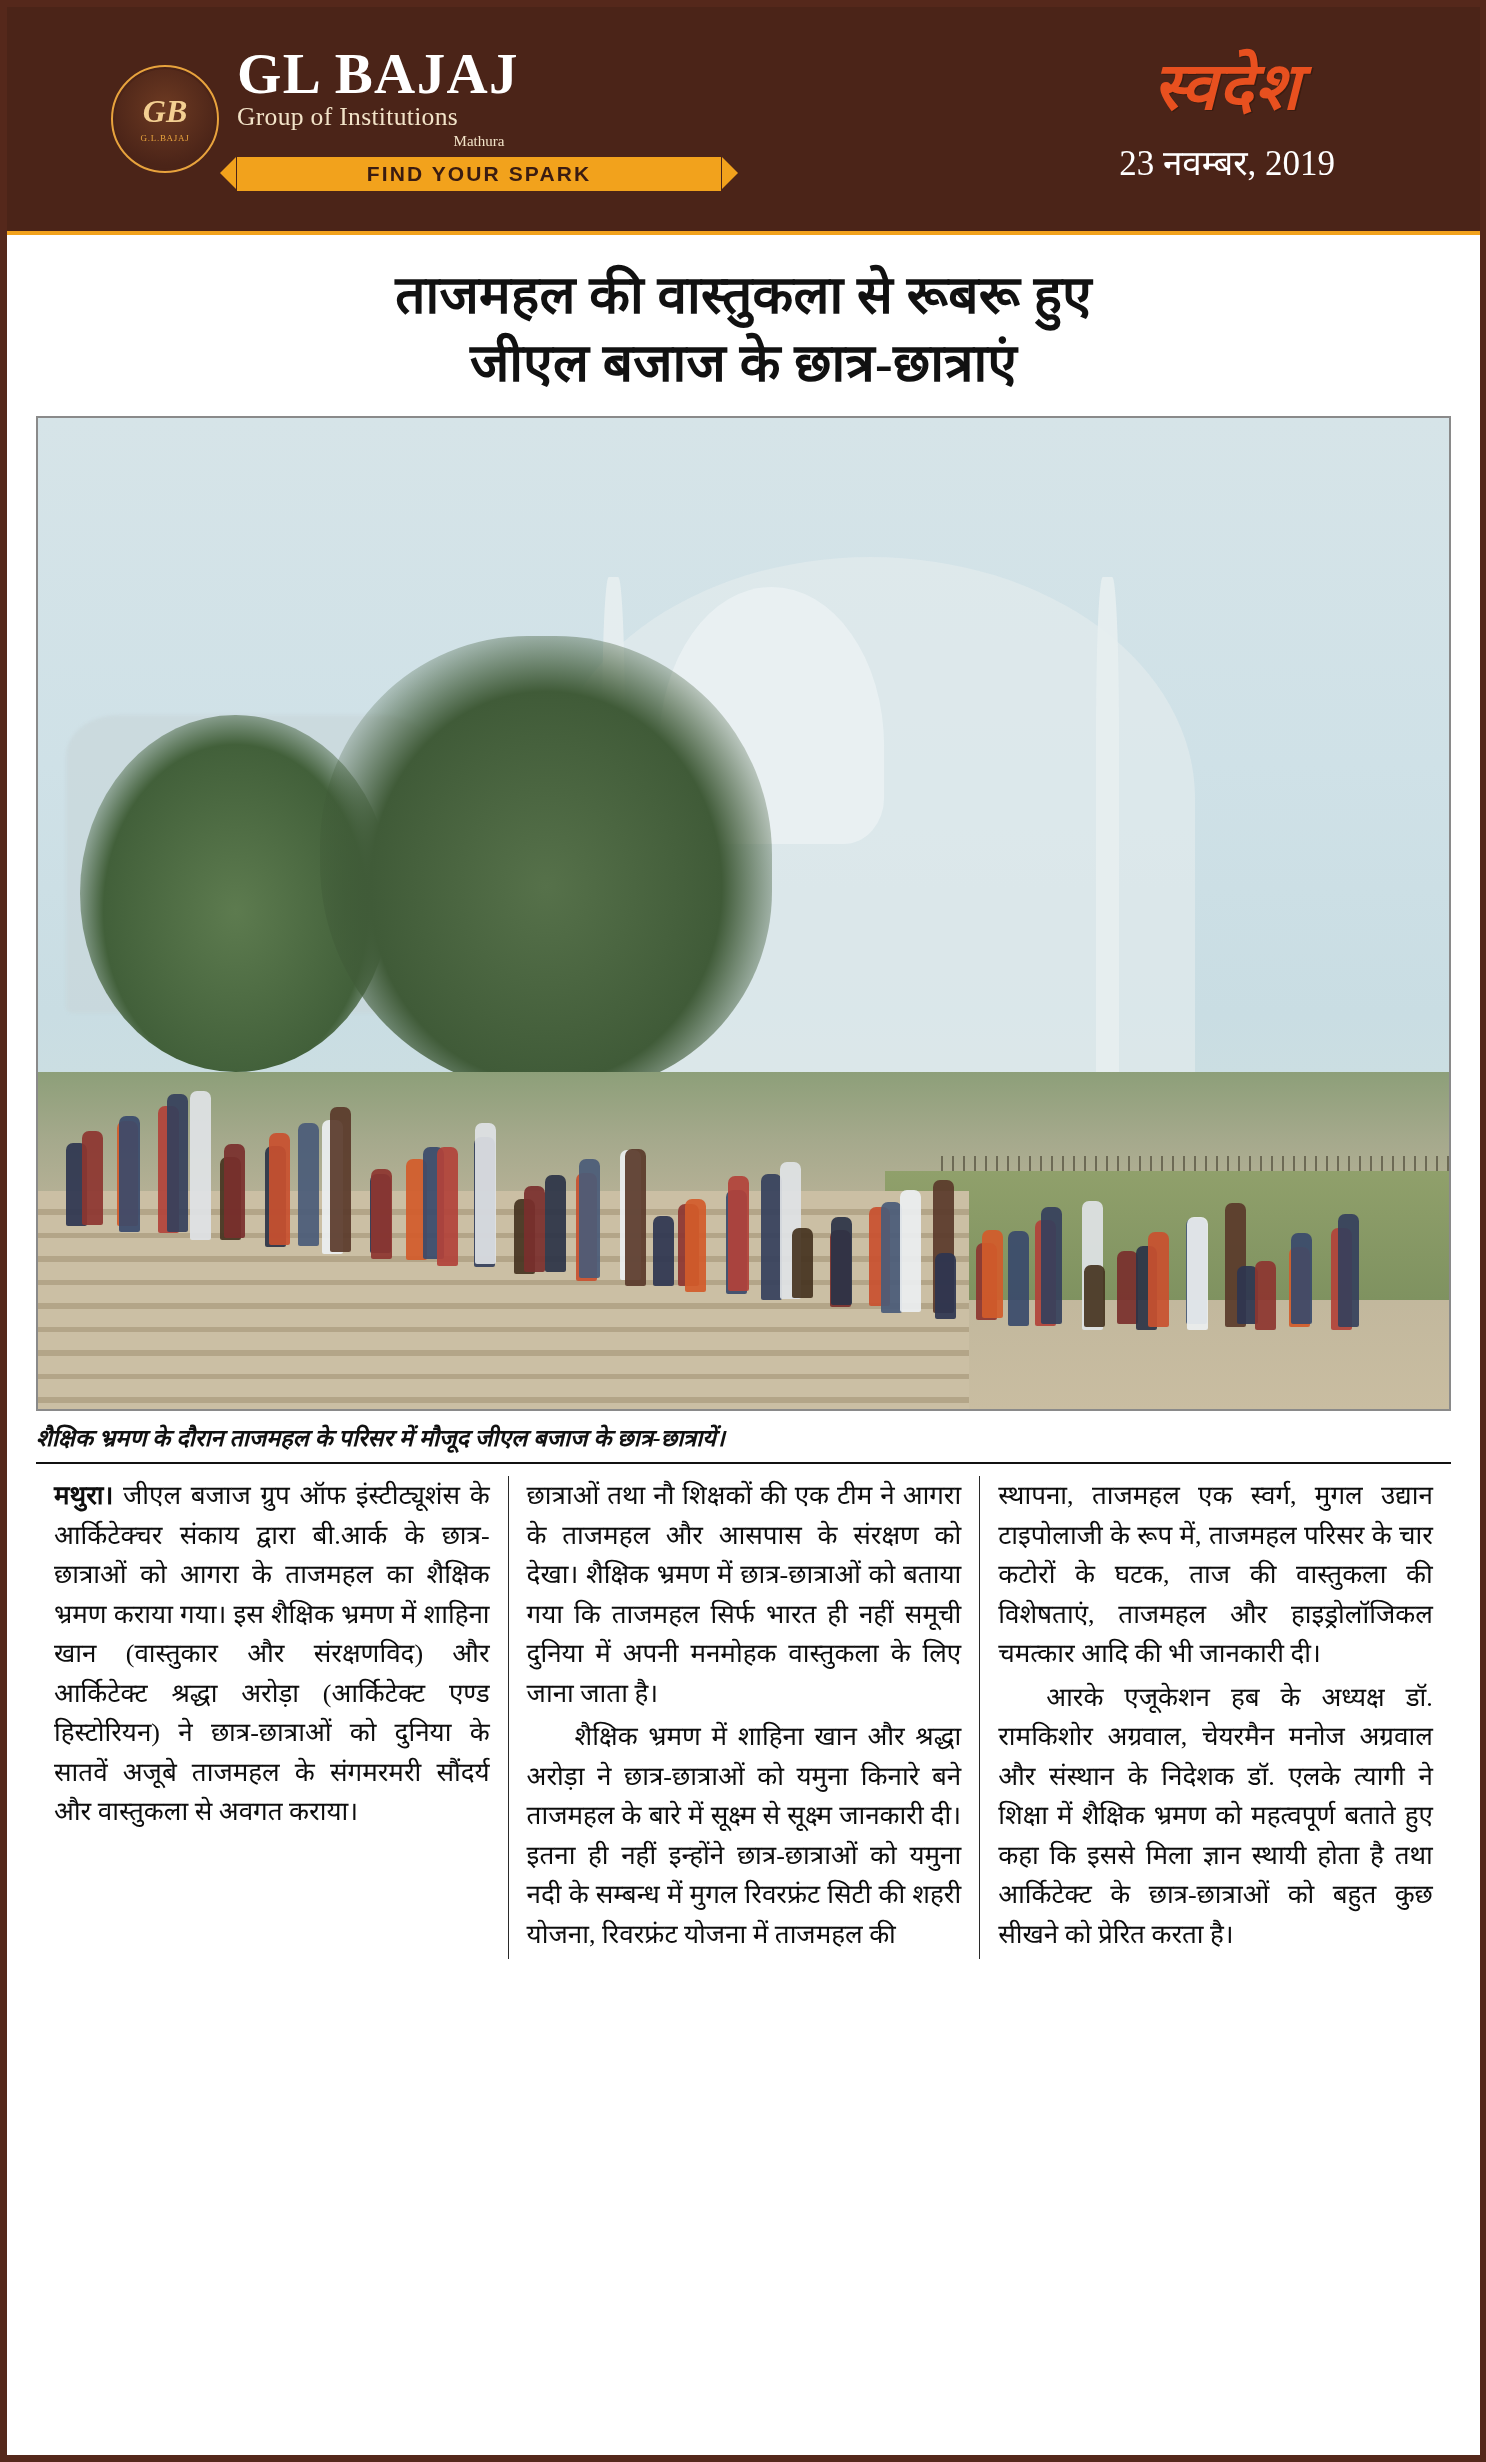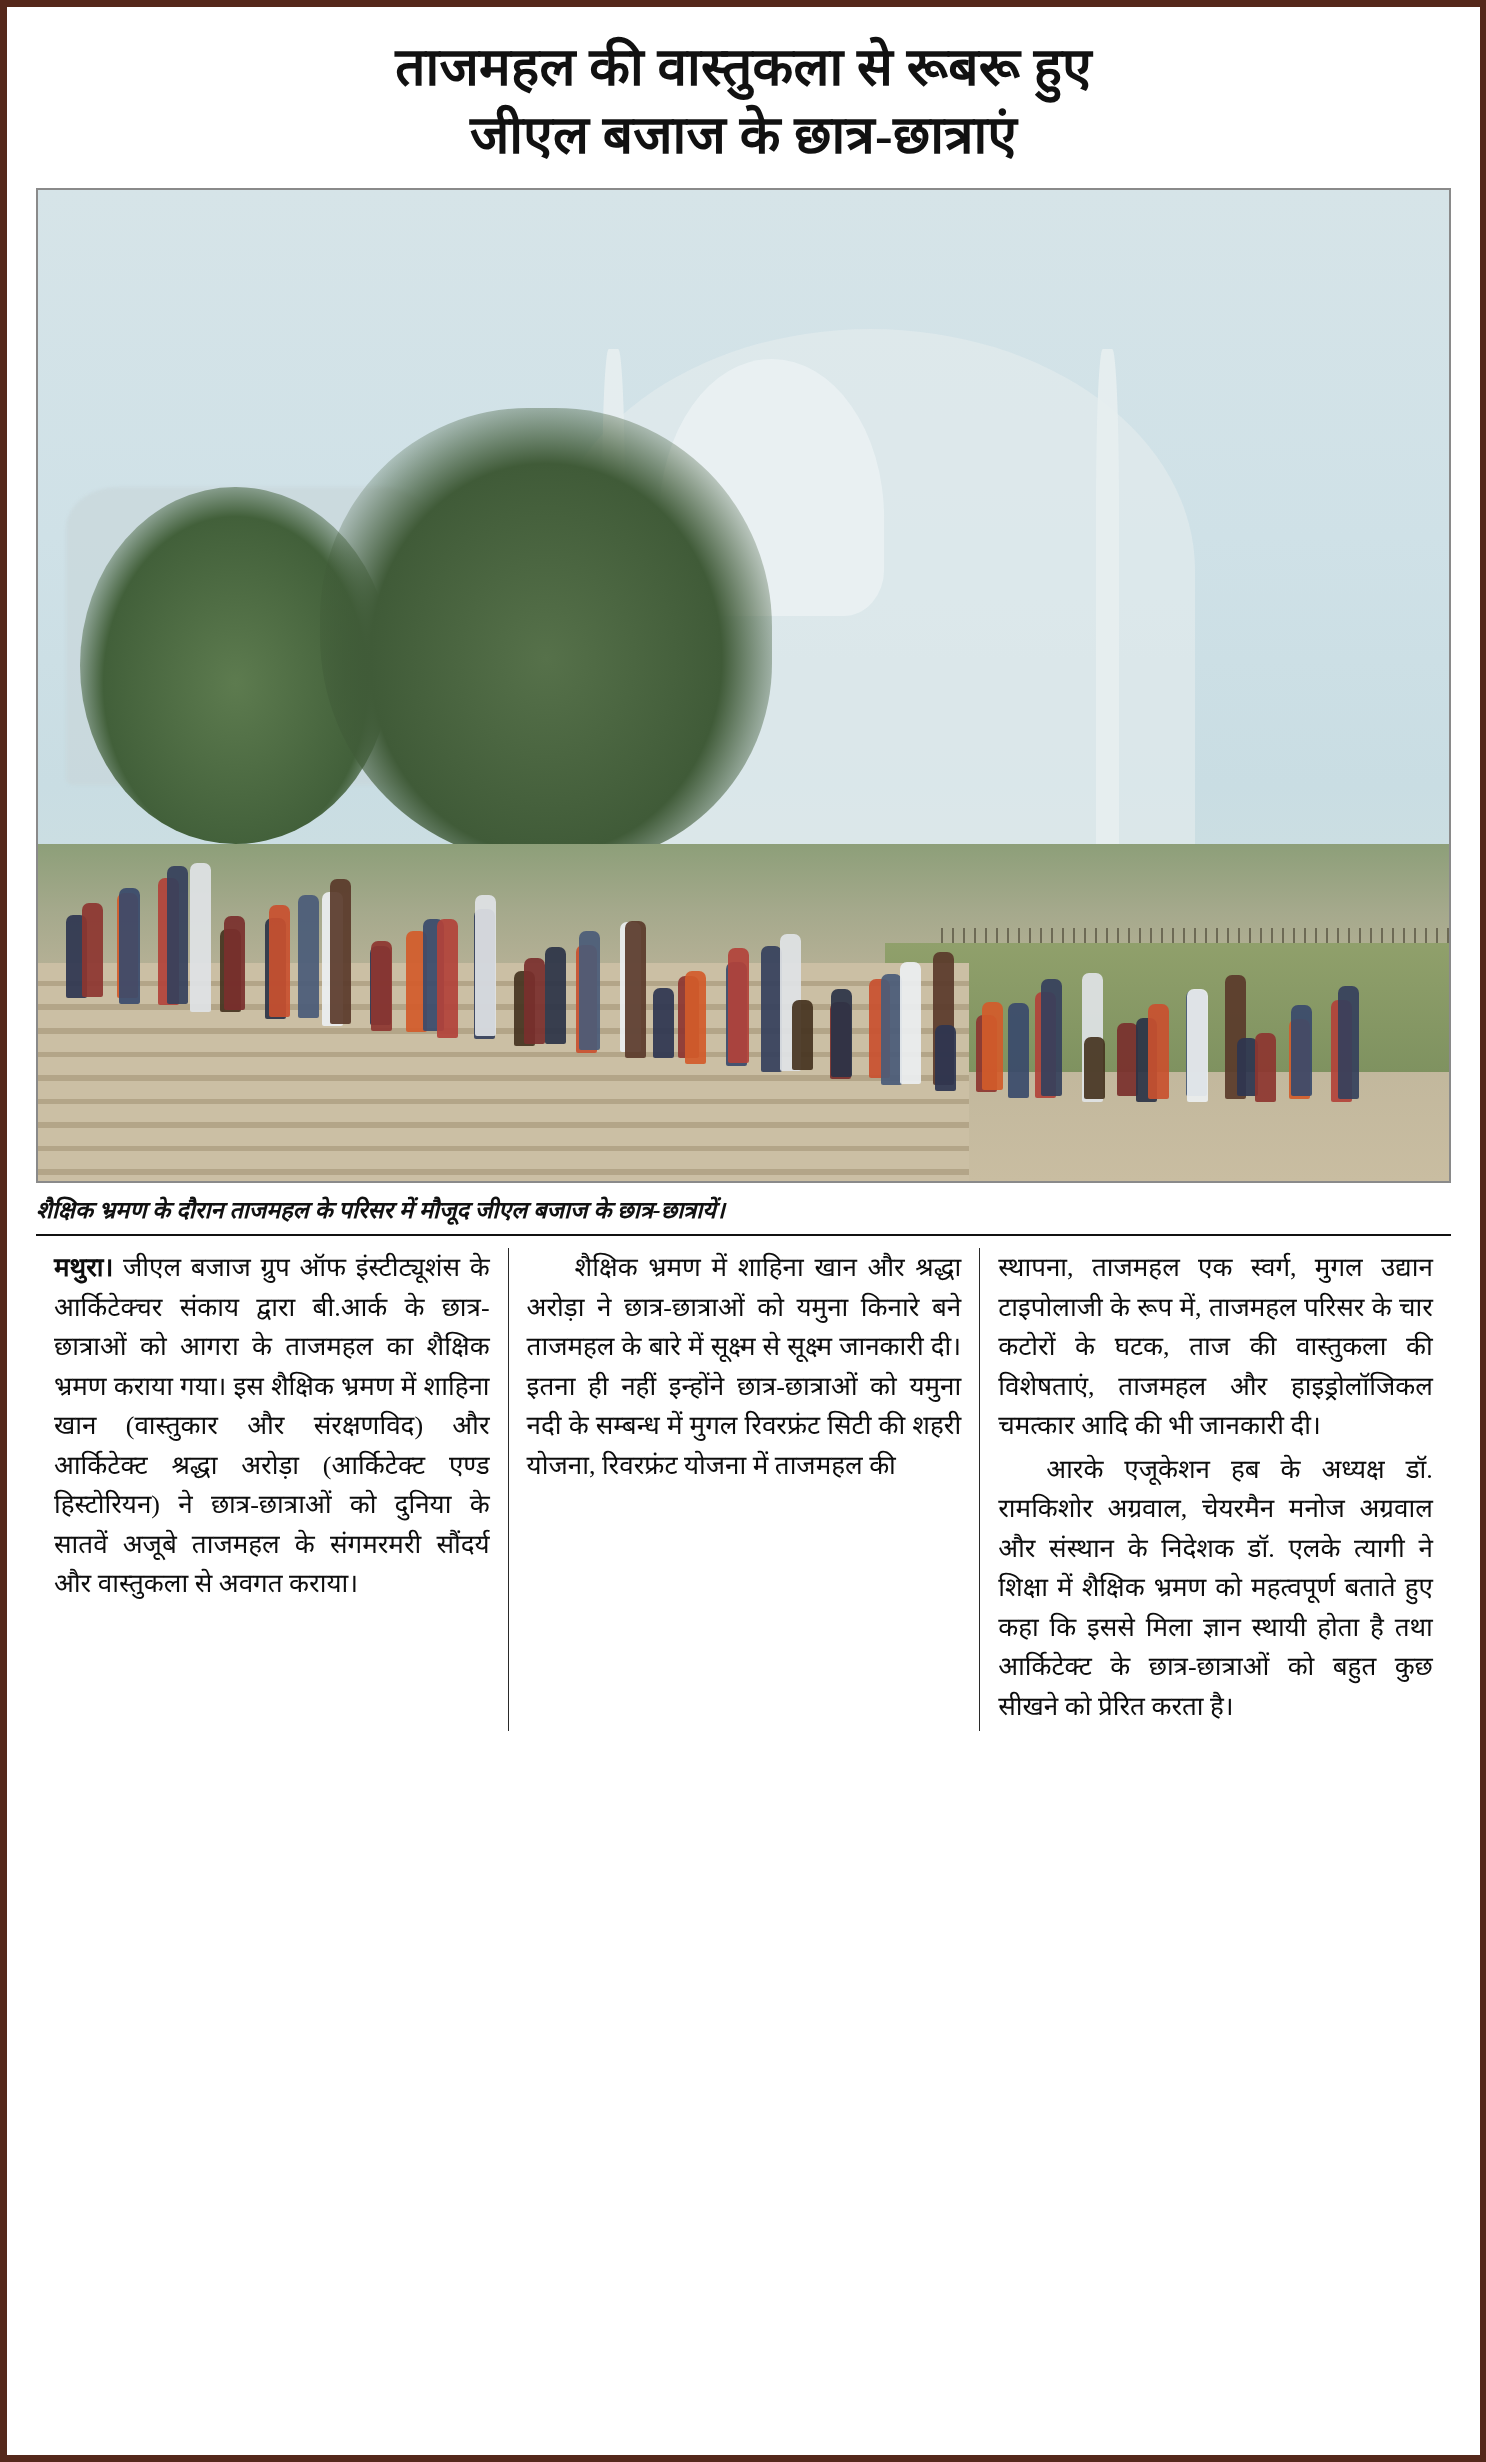--- a/index.html
+++ b/index.html
@@ -339,20 +339,40 @@
     padding-left: 21px;
     box-sizing: border-box;
     border-top: 2.8px solid #f2a21c;
   }
 </style>
 </head>
 <body>
 
 <div class="page">
 
+  <div class="header">
+
+    <div class="logo-block">
+      <div class="logo-seal">
+        <div class="monogram">GB</div>
+        <div class="seal-sub">G.L.BAJAJ</div>
+      </div>
+      <div class="logo-text">
+        <div class="logo-title">GL BAJAJ</div>
+        <div class="logo-sub">Group of Institutions</div>
+        <div class="logo-city">Mathura</div>
+        <div class="spark-bar">FIND YOUR SPARK</div>
+      </div>
+    </div>
+
+    <div class="paper-block">
+      <div class="paper-name">स्वदेश</div>
+      <div class="paper-date">23 नवम्बर, 2019</div>
+    </div>
+  </div>
 
   <div class="content">
 
     <div class="headline">
       <div>ताजमहल की वास्तुकला से रूबरू हुए</div>
       <div>जीएल बजाज के छात्र-छात्राएं</div>
     </div>
 
     <div class="photo-wrap">
       <div class="sky"></div>
@@ -435,20 +455,21 @@
 
     <div class="caption">शैक्षिक भ्रमण के दौरान ताजमहल के परिसर में मौजूद जीएल बजाज के छात्र-छात्रायें।</div>
 
     <div class="columns">
 
       <div class="col">
         <p class="first"><span class="dateline">मथुरा।</span> <span>जीएल बजाज ग्रुप ऑफ इंस्टीट्यूशंस के आर्किटेक्चर संकाय द्वारा बी.आर्क के छात्र-छात्राओं को आगरा के ताजमहल का शैक्षिक भ्रमण कराया गया। इस शैक्षिक भ्रमण में शाहिना खान (वास्तुकार और संरक्षणविद) और आर्किटेक्ट श्रद्धा अरोड़ा (आर्किटेक्ट एण्ड हिस्टोरियन) ने छात्र-छात्राओं को दुनिया के सातवें अजूबे ताजमहल के संगमरमरी सौंदर्य और वास्तुकला से अवगत कराया।</span></p>
       </div>
 
       <div class="col">
+        <p class="first"><span>छात्राओं तथा नौ शिक्षकों की एक टीम ने आगरा के ताजमहल और आसपास के संरक्षण को देखा। शैक्षिक भ्रमण में छात्र-छात्राओं को बताया गया कि ताजमहल सिर्फ भारत ही नहीं समूची दुनिया में अपनी मनमोहक वास्तुकला के लिए जाना जाता है।</span></p>
         <p><span>शैक्षिक भ्रमण में शाहिना खान और श्रद्धा अरोड़ा ने छात्र-छात्राओं को यमुना किनारे बने ताजमहल के बारे में सूक्ष्म से सूक्ष्म जानकारी दी। इतना ही नहीं इन्होंने छात्र-छात्राओं को यमुना नदी के सम्बन्ध में मुगल रिवरफ्रंट सिटी की शहरी योजना, रिवरफ्रंट योजना में ताजमहल की</span></p>
       </div>
 
       <div class="col">
         <p class="first"><span>स्थापना, ताजमहल एक स्वर्ग, मुगल उद्यान टाइपोलाजी के रूप में, ताजमहल परिसर के चार कटोरों के घटक, ताज की वास्तुकला की विशेषताएं, ताजमहल और हाइड्रोलॉजिकल चमत्कार आदि की भी जानकारी दी।</span></p>
         <p><span>आरके एजूकेशन हब के अध्यक्ष डॉ. रामकिशोर अग्रवाल, चेयरमैन मनोज अग्रवाल और संस्थान के निदेशक डॉ. एलके त्यागी ने शिक्षा में शैक्षिक भ्रमण को महत्वपूर्ण बताते हुए कहा कि इससे मिला ज्ञान स्थायी होता है तथा आर्किटेक्ट के छात्र-छात्राओं को बहुत कुछ सीखने को प्रेरित करता है।</span></p>
       </div>
 
     </div>
   </div>

